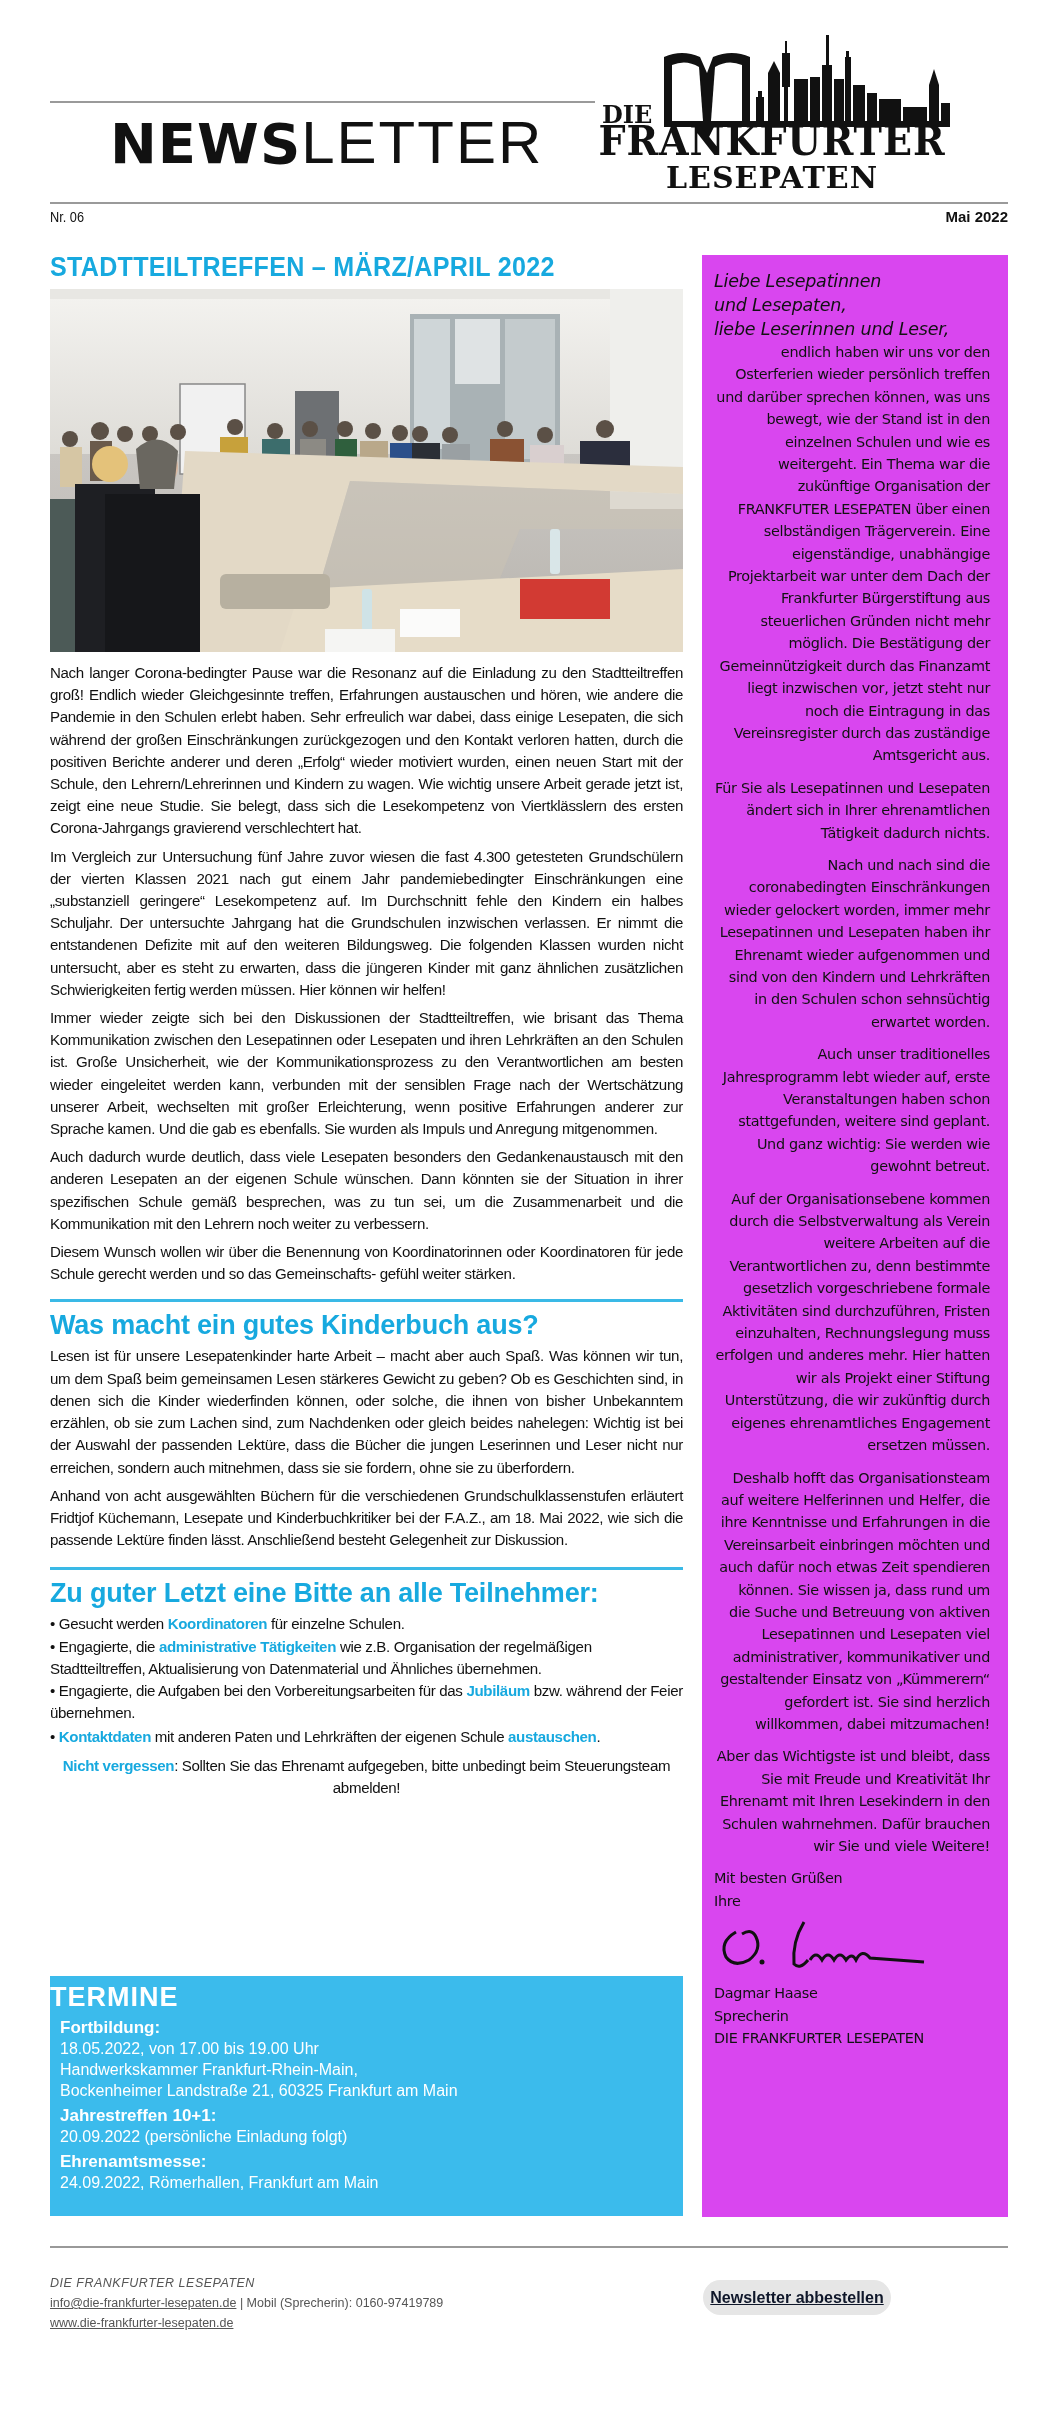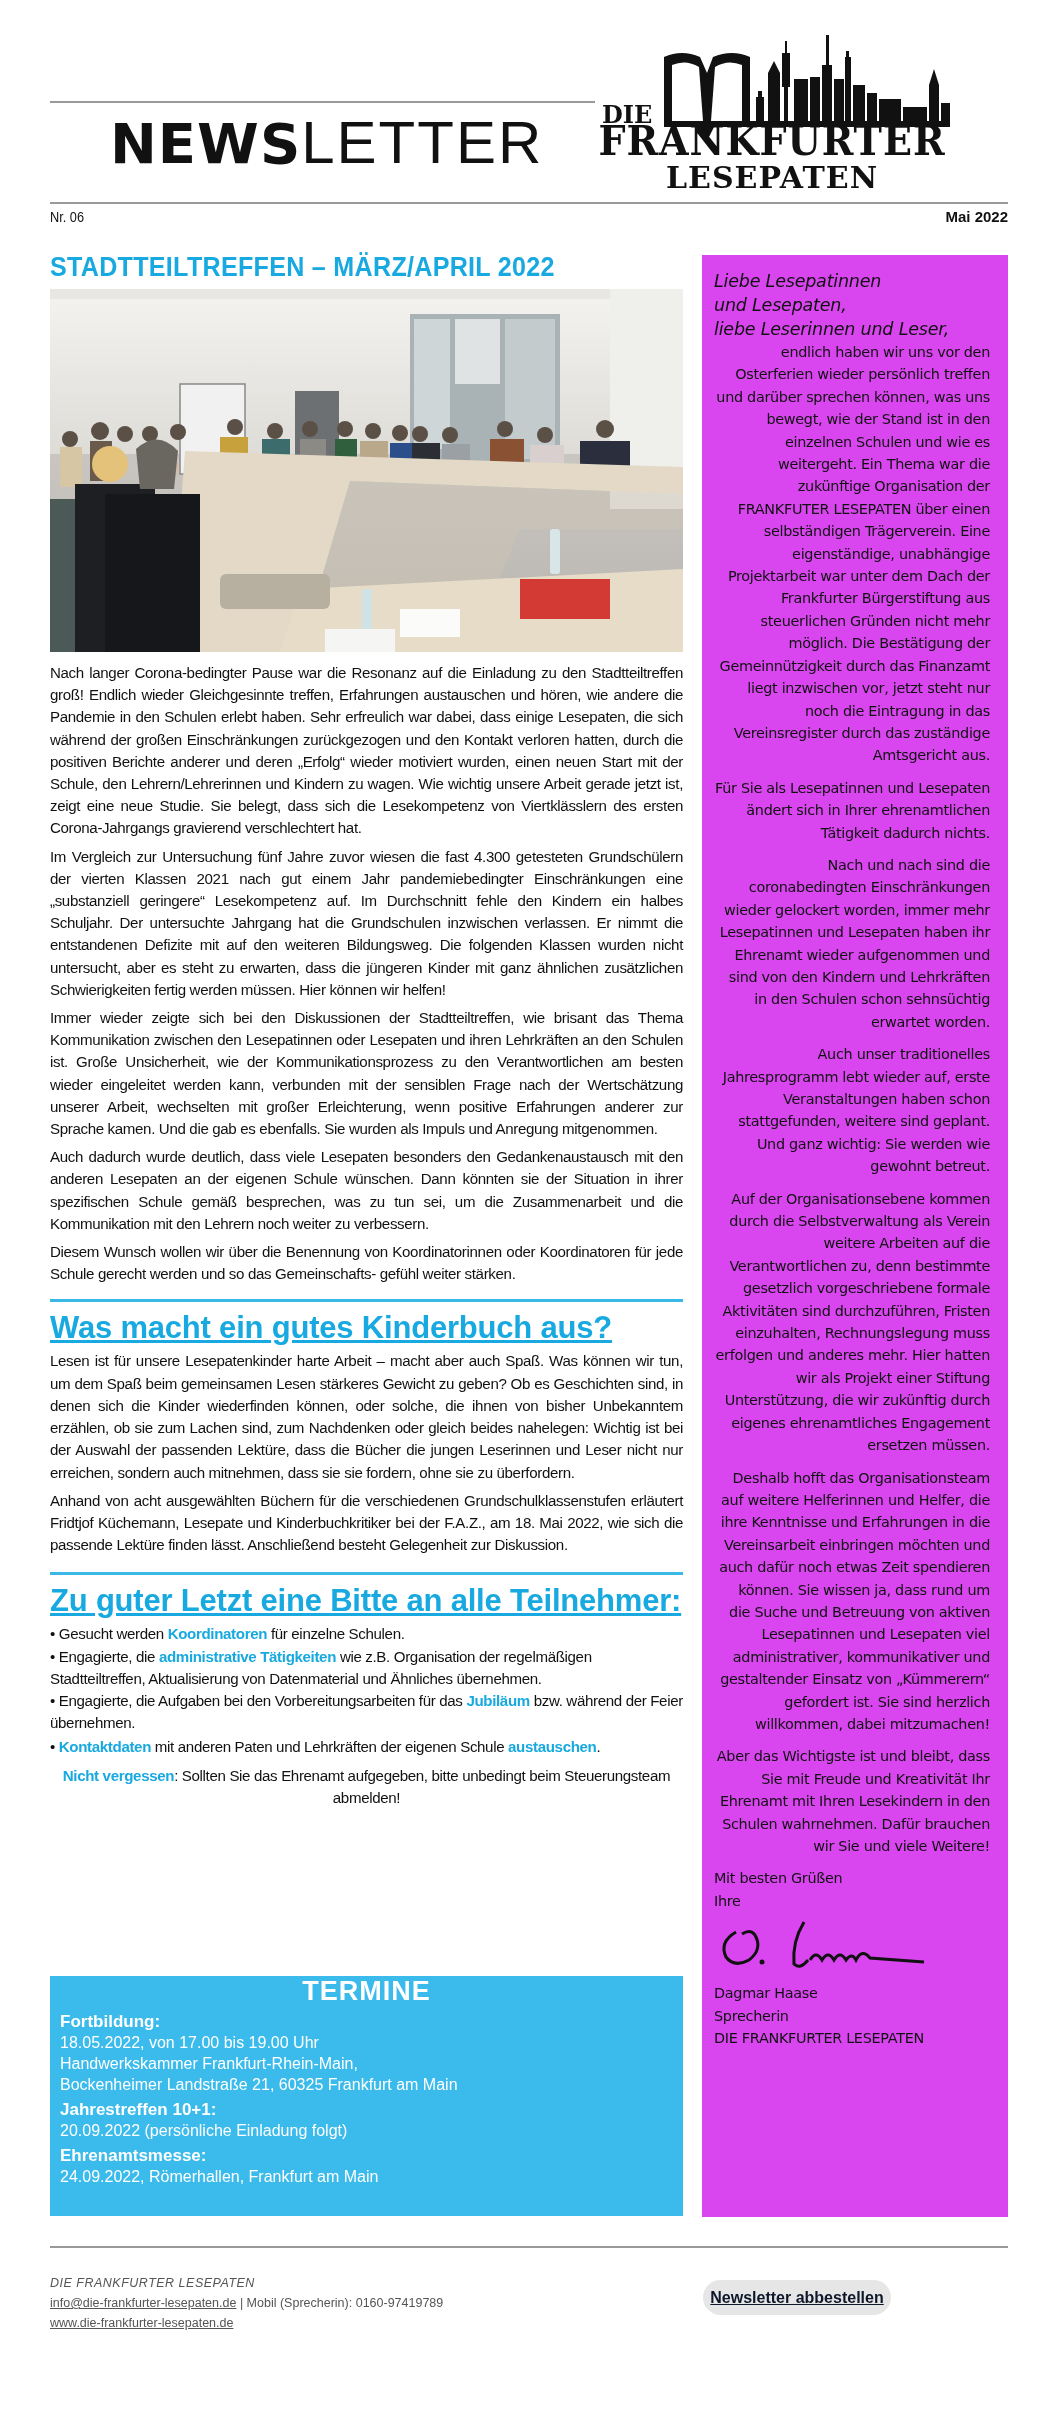--- a/index.html
+++ b/index.html
@@ -16,26 +16,26 @@
   .issue { position:absolute; top:208px; font-size:15px; font-family:"Liberation Sans", sans-serif; transform:scaleX(0.85); transform-origin:left; }
   .date { position:absolute; top:208px; right:50px; font-size:15px; font-weight:bold; }
   
   .left { position:absolute; left:50px; top:250px; width:633px; }
   .h-blue { color:#17a9df; font-weight:bold; font-family:"Liberation Sans", sans-serif; }
   .h1 { font-size:27px; letter-spacing:0.3px; margin:2px 0 6px 0; transform:scaleX(0.93); transform-origin:left; white-space:nowrap; }
   .photo { width:633px; height:363px; position:relative; overflow:hidden; background:#d9d6cf; }
   .p { font-size:15.1px; line-height:22.2px; text-align:justify; margin:0 0 6px 0; letter-spacing:-0.35px; font-family:"Liberation Sans", sans-serif; }
   .body-text { margin-top:10px; }
   .divider { height:3px; background:#3ab9e6; margin:14px 0 8px 0; }
-  .h2 { font-size:31px; margin:0 0 4px 0; letter-spacing:-0.2px;text-decoration:underline; }
+  .h2 { font-size:27px; margin:0 0 4px 0; letter-spacing:-0.2px; }
   .hl { color:#17a9df; font-weight:bold; }
   .bullets .p { text-align:left; }
   
   .termine { position:absolute; left:50px; top:1976px; width:633px; height:240px; background:#3bbbec; color:#fff; }
-  .termine h3 { margin:0; text-align:center; font-size:27px; font-weight:bold; letter-spacing:1px; }
+  .termine h3 { margin:0; padding-top:6px; text-align:left; font-size:27px; font-weight:bold; letter-spacing:1px; }
   .termine .sec { padding:0 10px; }
   .termine .lbl { font-weight:bold; font-size:17px; line-height:21px; margin-top:4px; }
   .termine .val { font-size:16px; line-height:21px; }
   
   .right { position:absolute; left:702px; top:255px; width:306px; height:1962px; background:#d946ef; }
   .right-inner { padding:14px 10px 0 12px; font-family:"DejaVu Sans", sans-serif; font-size:14.4px; line-height:22.4px; color:#111; letter-spacing:-0.3px; }
   .greet { font-style:italic; font-size:17.5px; line-height:24px; letter-spacing:-0.2px; }
   .right-inner p { margin:0 8px 10px 0;text-align:right; }
   .sig { height:70px; position:relative; }
   

